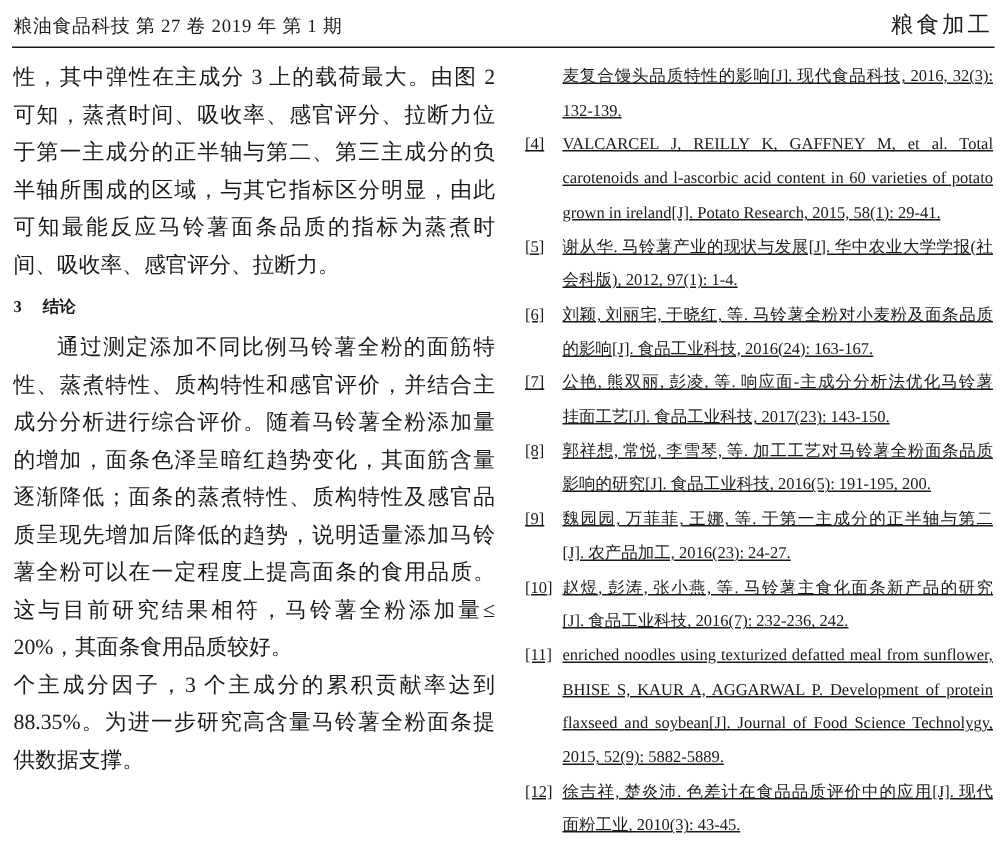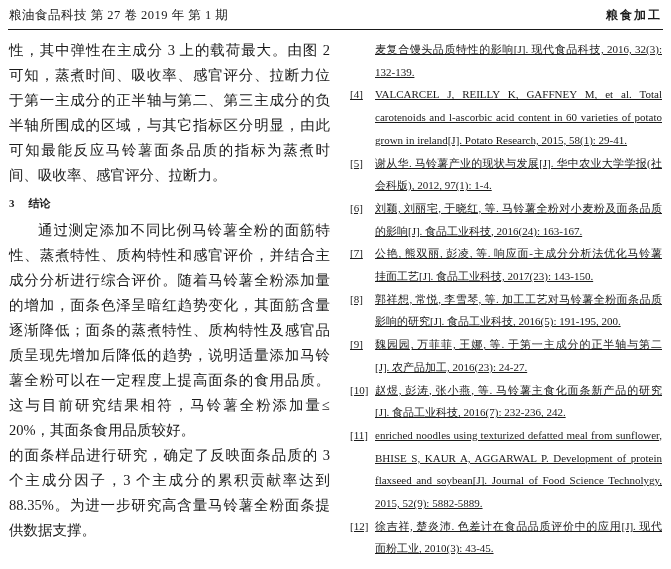--- a/index.html
+++ b/index.html
@@ -17,22 +17,22 @@
     display: flex;
     justify-content: space-between;
     align-items: flex-end;
     padding: 7px 9px 0 9px;
   }
   .journal-info {
     font-size: 12.5px;
     letter-spacing: 0.5px;
   }
   .section-label {
-    font-size: 12px;
-    font-weight: 700;
+    font-size: 15px;
+    font-weight: 400;
     letter-spacing: 2px;
   }
   .rule {
     border-top: 1.6px solid #1a1a1a;
     margin: 5px 8px 0 8px;
     height: 0;
   }
   .columns {
     display: flex;
     justify-content: space-between;
@@ -89,21 +89,20 @@
           <div class="line jl">性、蒸煮特性、质构特性和感官评价，并结合主</div>
           <div class="line jl">成分分析进行综合评价。随着马铃薯全粉添加量</div>
           <div class="line jl">的增加，面条色泽呈暗红趋势变化，其面筋含量</div>
           <div class="line jl">逐渐降低；面条的蒸煮特性、质构特性及感官品</div>
           <div class="line jl">质呈现先增加后降低的趋势，说明适量添加马铃</div>
           <div class="line jl">薯全粉可以在一定程度上提高面条的食用品质。</div>
           <div class="line jl">这与目前研究结果相符，马铃薯全粉添加量≤</div>
           <div class="line">20%，其面条食用品质较好。</div>
         </div>
         <div class="para">
-          <div class="line jl">的面条样品进行研究，确定了反映面条品质的 3</div>
           <div class="line jl">个主成分因子，3 个主成分的累积贡献率达到</div>
           <div class="line jl">88.35%。为进一步研究高含量马铃薯全粉面条提</div>
           <div class="line">供数据支撑。</div>
         </div>
       </section>
     <section class="col-right" id="right-col">
         <div class="ref">
           <div class="ref-num"></div>
           <div class="ref-body">
             <div class="line jl">麦复合馒头品质特性的影响[J]. 现代食品科技, 2016, 32(3):</div>

